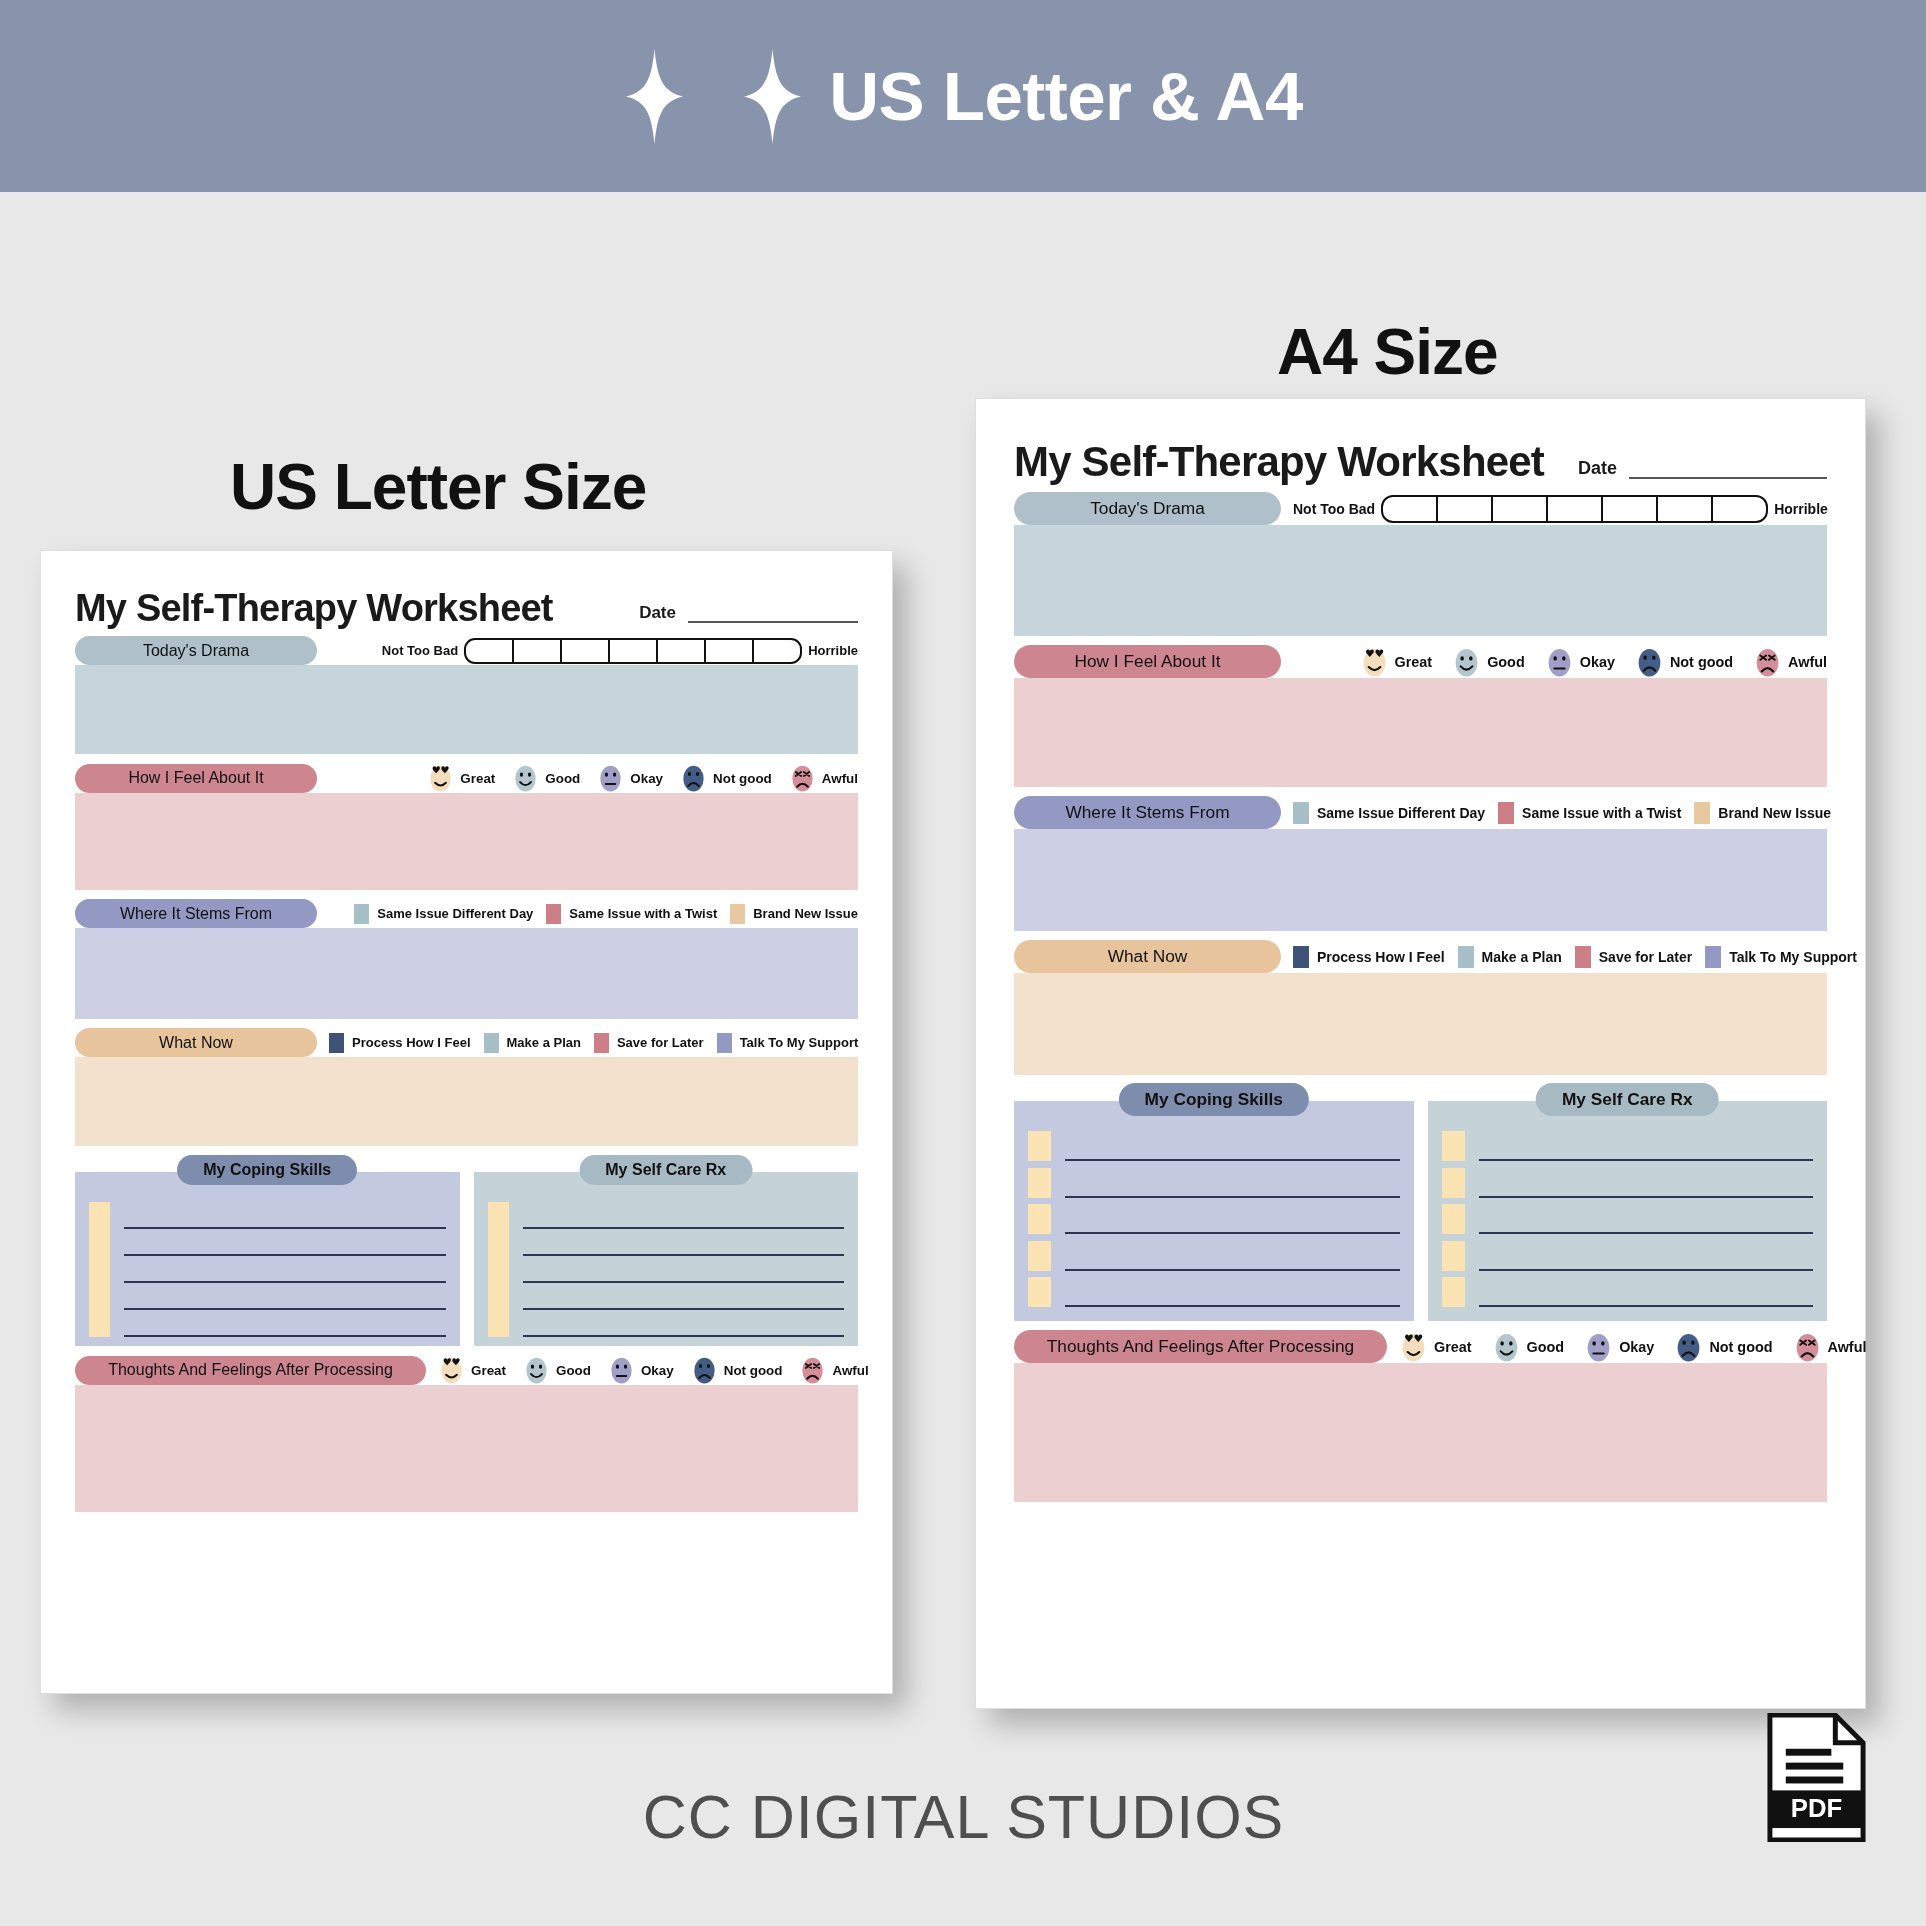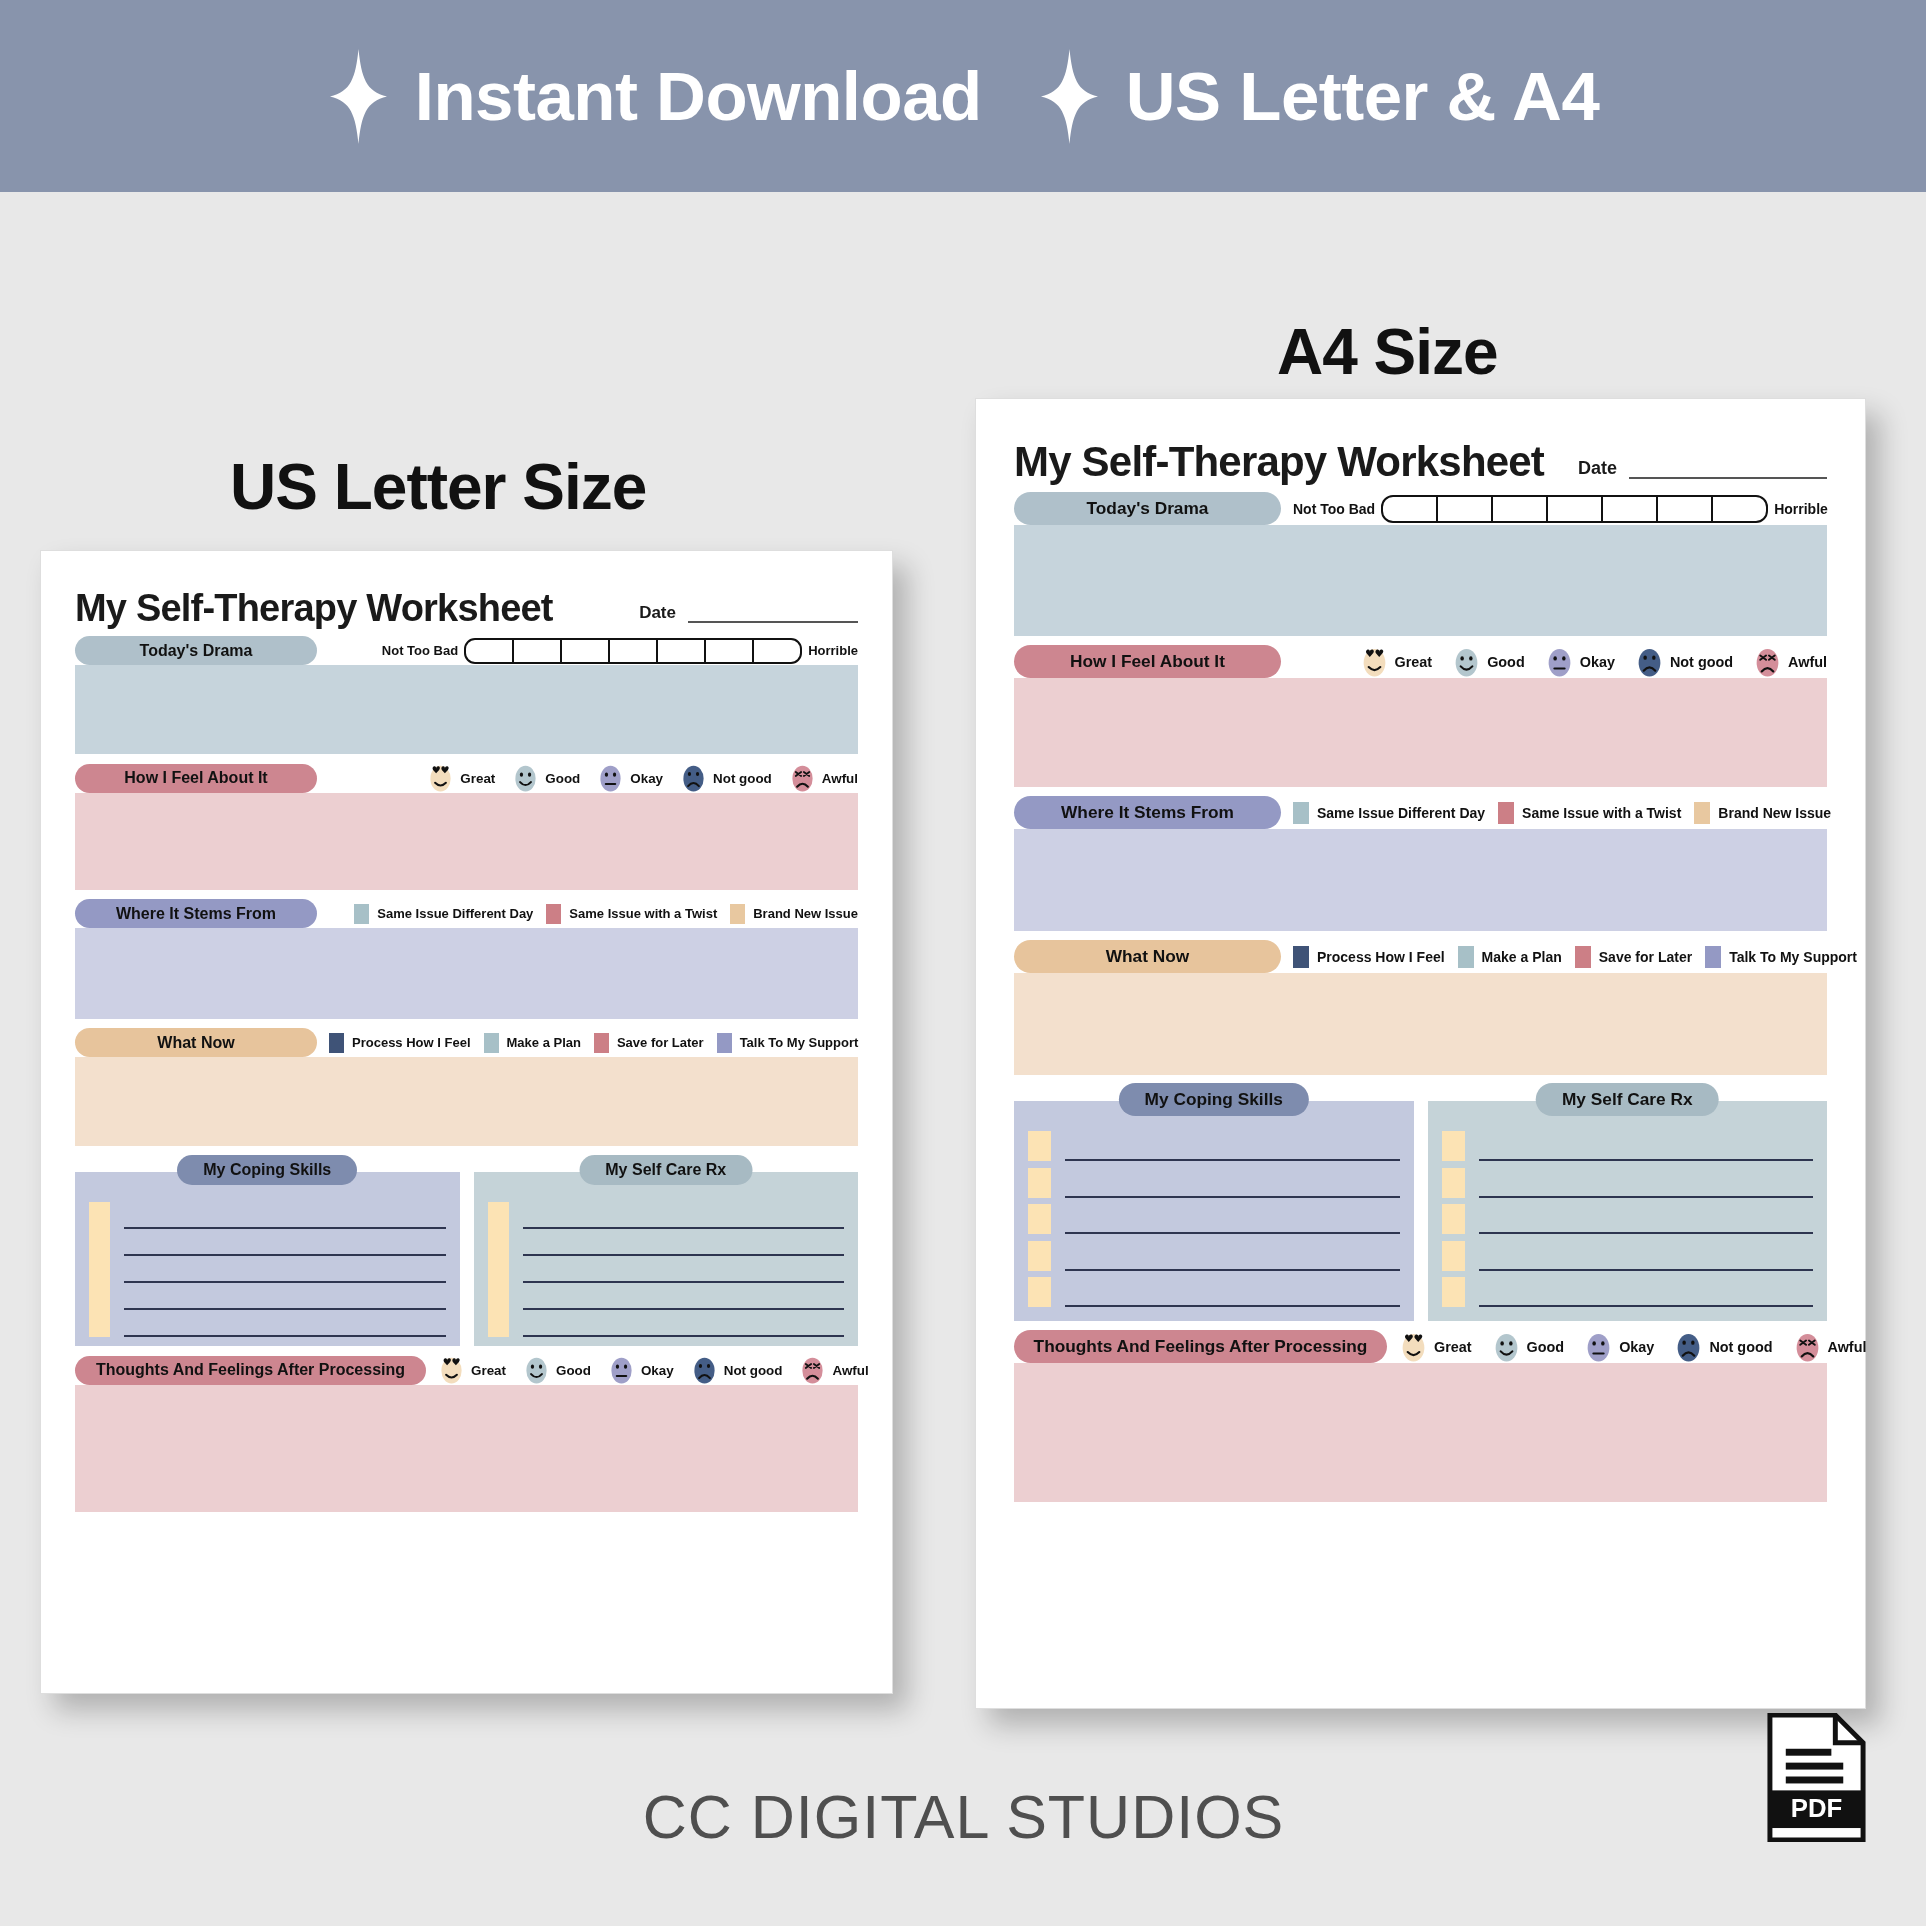--- a/index.html
+++ b/index.html
@@ -47,21 +47,21 @@
   #sheet-a4 .ws-title{font-size:42px;}
   .date-wrap{display:flex;align-items:flex-end;gap:12px;padding-bottom:4px;}
   .date-label{font-size:17px;font-weight:bold;color:#1a1a1a;}
   #sheet-a4 .date-label{font-size:18px;}
   .date-line{display:block;width:170px;border-bottom:2px solid #555;height:14px;}
   #sheet-a4 .date-line{width:198px;}
 
   
   .pill{
     border-radius:989px;display:flex;align-items:center;justify-content:center;
-    font-weight:bold;color:#111;white-space:nowrap;
+    font-weight:normal;color:#111;white-space:nowrap;
   }
   .pill.sm{height:29px;font-size:16px;padding:0 16px;}
   #sheet-a4 .pill.sm{height:33px;font-size:17.3px;padding:0 18px;}
 
   
   .head-line{display:flex;align-items:center;position:relative;margin-top:9px;}
   .head-line .pill{width:210px;flex:none;}
   #sheet-a4 .head-line .pill{width:231px;}
   .head-right{flex:1;display:flex;align-items:center;justify-content:flex-end;padding-left:12px;}
 
@@ -133,21 +133,20 @@
   .pdf-badge{position:absolute;left:1762px;top:1713px;width:109px;height:129px;}
 </style>
 </head>
 <body>
 
 <div class="banner">
   <div class="banner-item">
     <svg class="spark" viewBox="0 0 60 100">
       <path d="M30 0 C33 30 38 45 60 50 C38 55 33 70 30 100 C27 70 22 55 0 50 C22 45 27 30 30 0 Z" fill="#ffffff"></path>
     </svg>
-    <span class="banner-text">Instant Download</span>
   </div>
   <div class="banner-item">
     <svg class="spark" viewBox="0 0 60 100">
       <path d="M30 0 C33 30 38 45 60 50 C38 55 33 70 30 100 C27 70 22 55 0 50 C22 45 27 30 30 0 Z" fill="#ffffff"></path>
     </svg>
     <span class="banner-text">US Letter &amp; A4</span>
   </div>
 </div>
 
 <div class="size-caption" id="cap-letter">US Letter Size</div>

